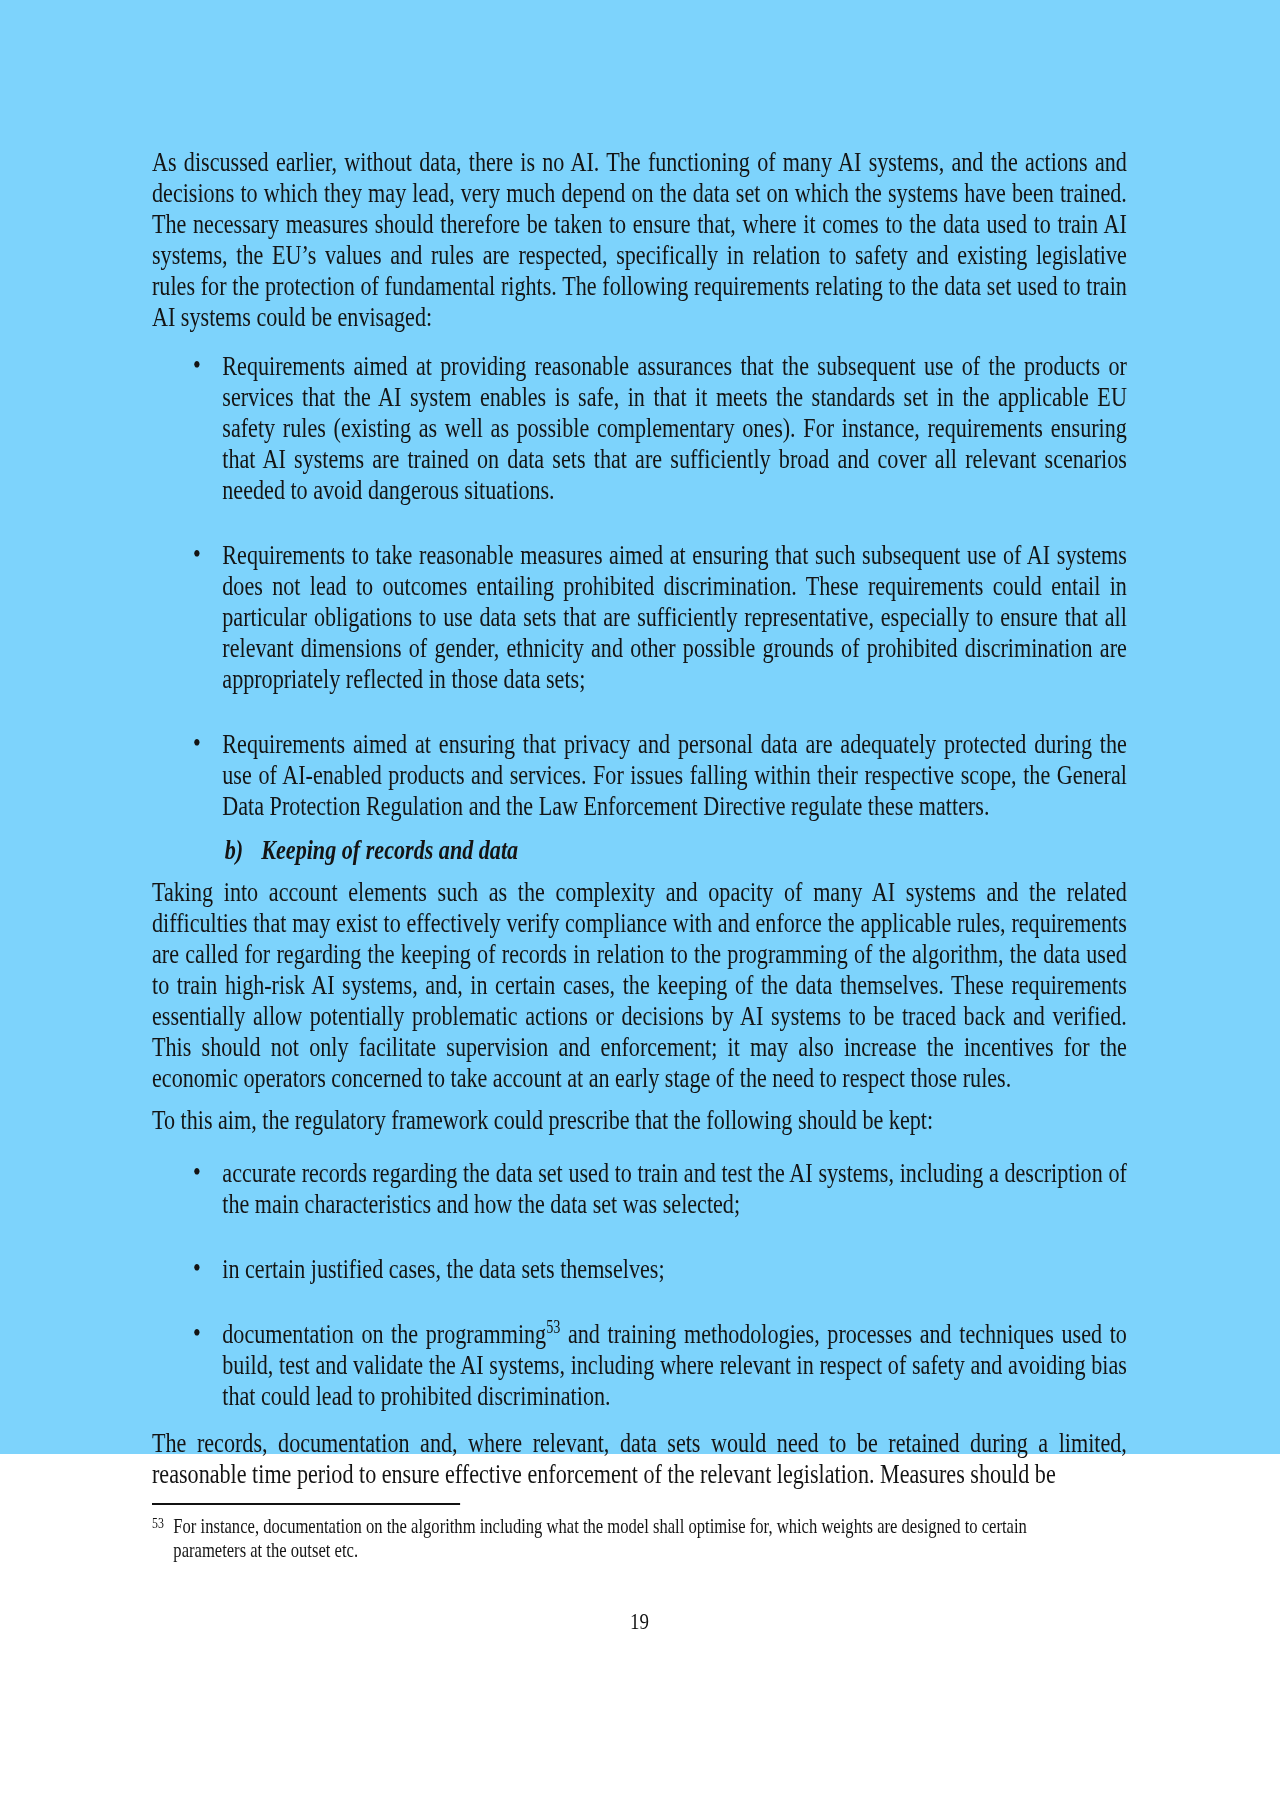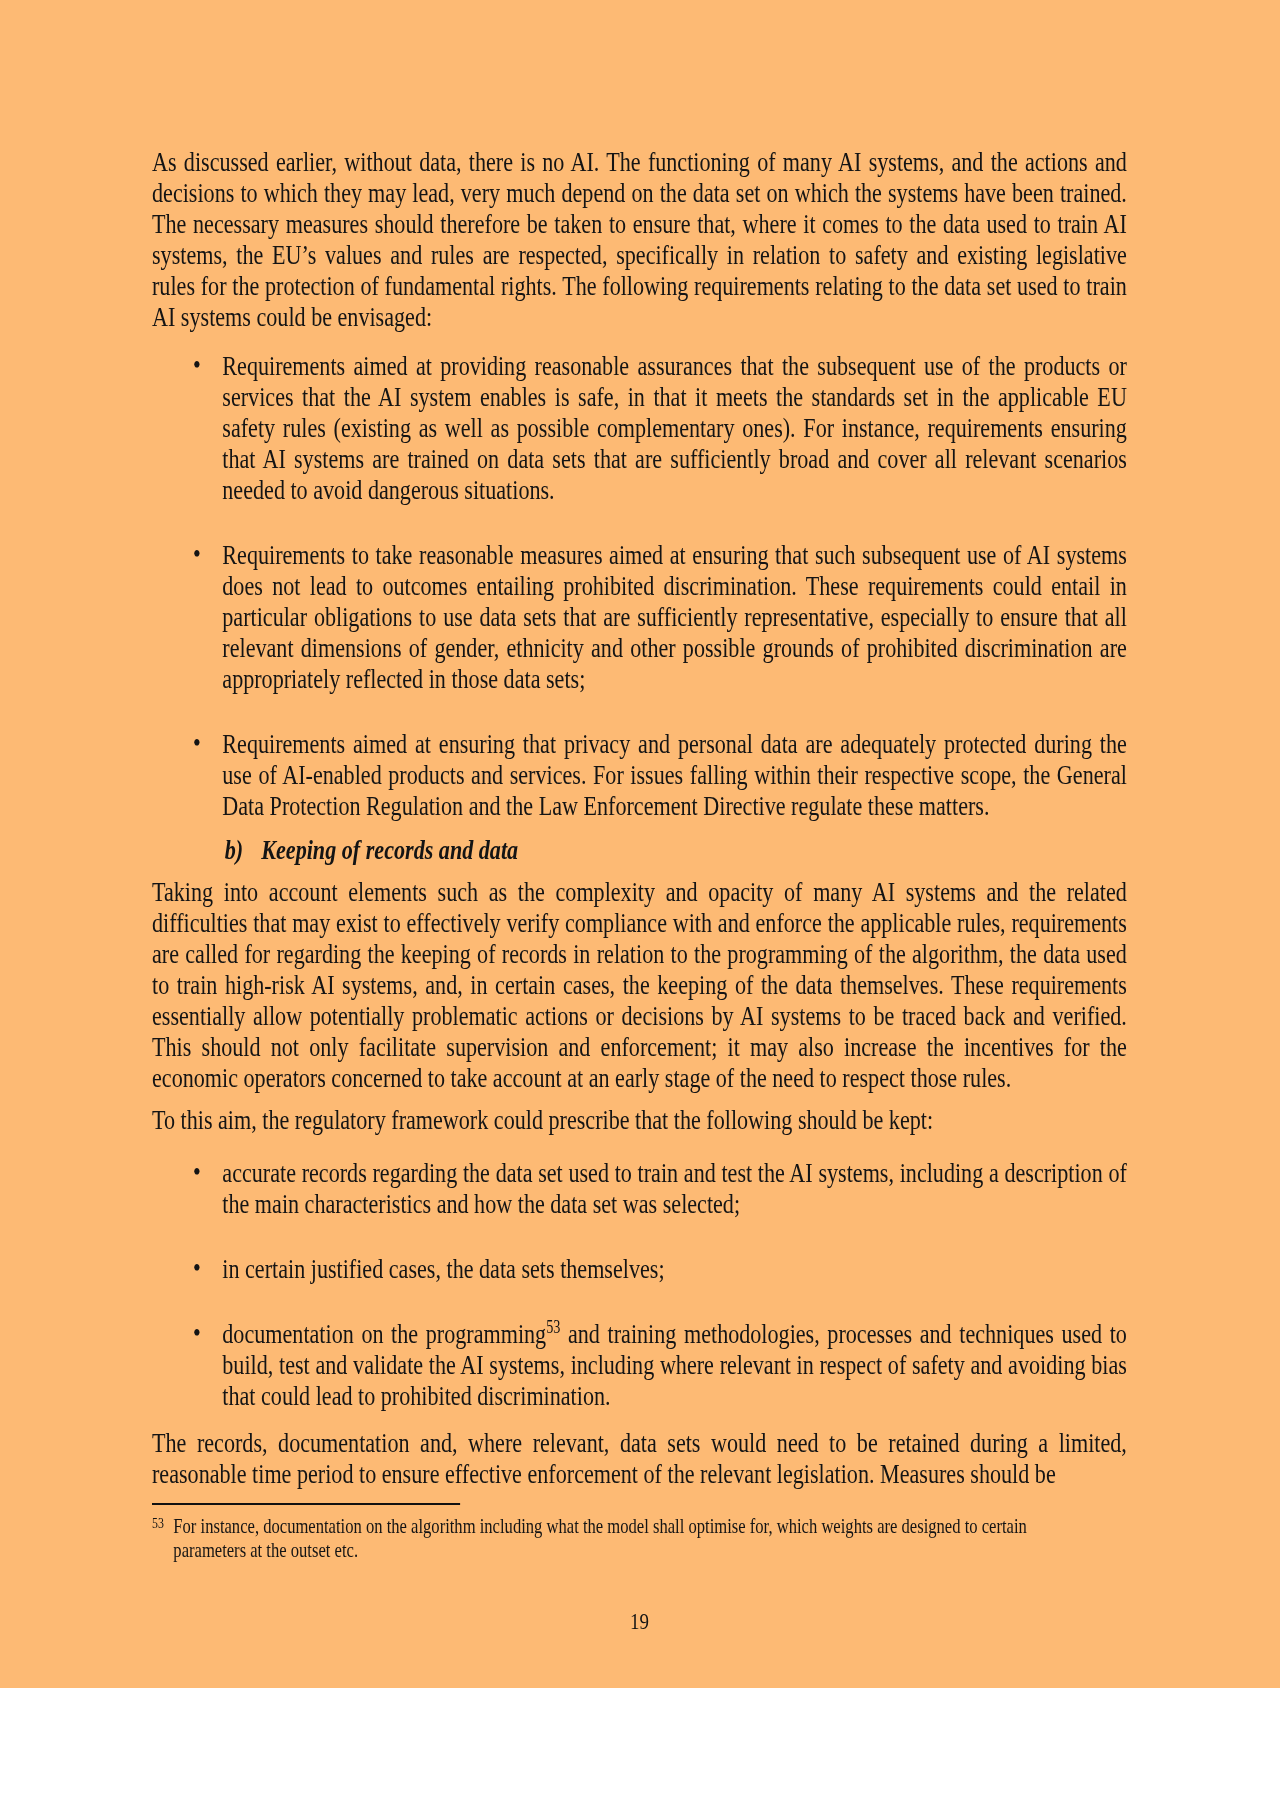--- a/index.html
+++ b/index.html
@@ -9,22 +9,22 @@
     height: 1810px;
     position: relative;
     font-family: "Liberation Serif", "DejaVu Serif", serif;
     color: #141414;
     overflow: hidden;
   }
   .page {
     position: absolute;
     left: 0; top: 0;
     width: 1280px;
-    height: 1688px;
-    background: #fdba74;
+    height: 1454px;
+    background: #7dd3fc;
   }
   
   .content {
     position: absolute;
     left: 152px;
     top: 146px;
     width: 1234px;
     transform: scaleX(0.79);
     transform-origin: 0 0;
     font-size: 28px;

